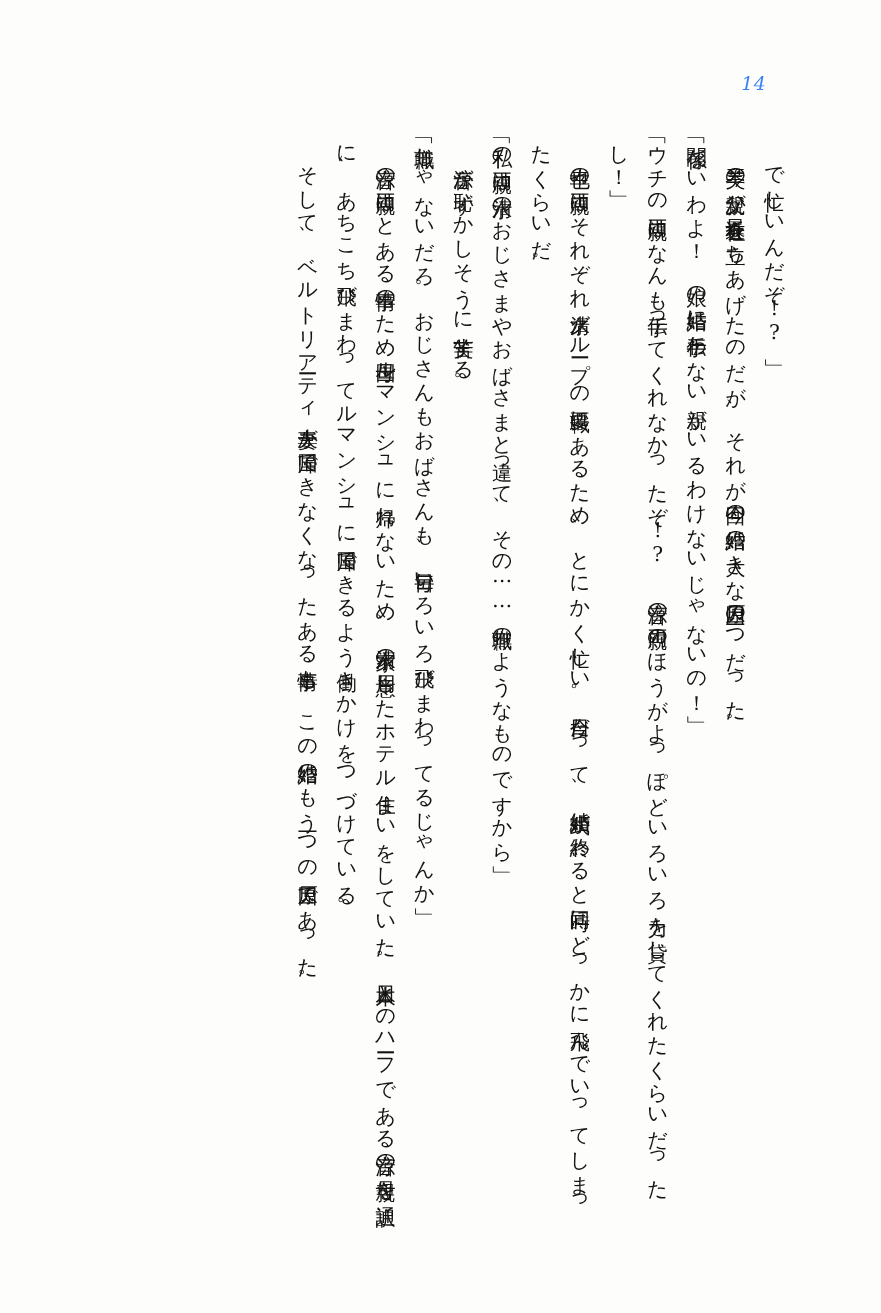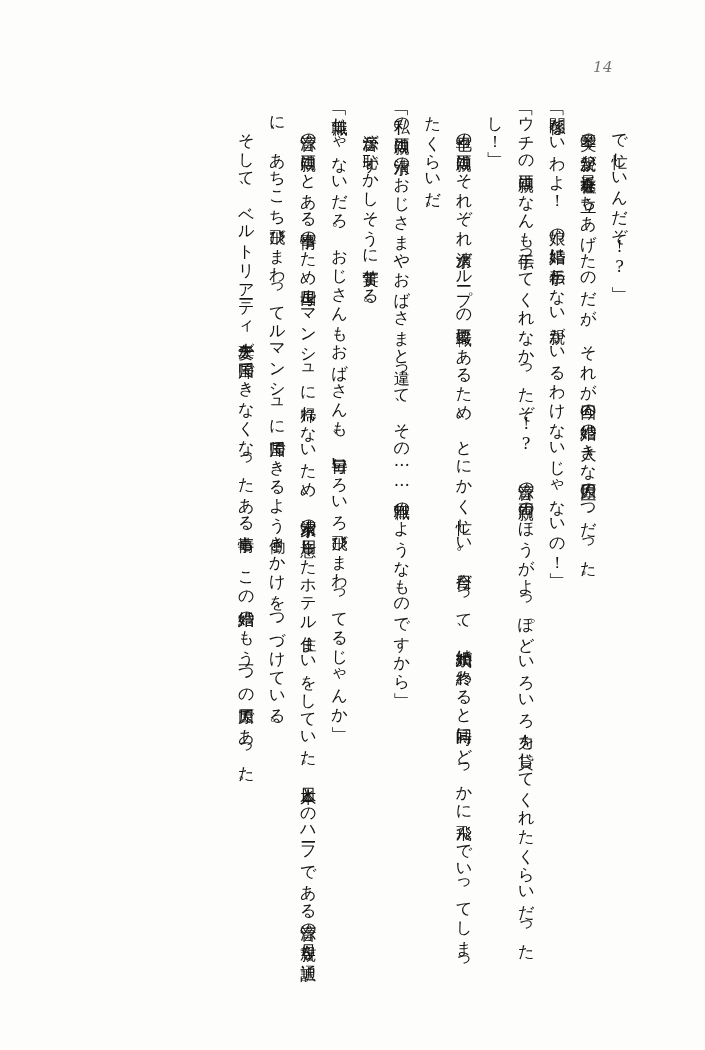--- a/index.html
+++ b/index.html
@@ -21,21 +21,21 @@
     background: #fdfdfb;
   }
   
   .page-number {
     position: absolute;
     top: 58px;
     right: 92px;
     font-size: 15px;
     font-style: italic;
     font-family: "DejaVu Serif", "Liberation Serif", serif;
-    color: #737373;
+    color: #3b82f6;
     letter-spacing: 0.5px;
   }
   
   .text-block {
     position: absolute;
     top: 105px;
     right: 70px;
     left: 58px;
     height: 880px;
     writing-mode: vertical-rl;

